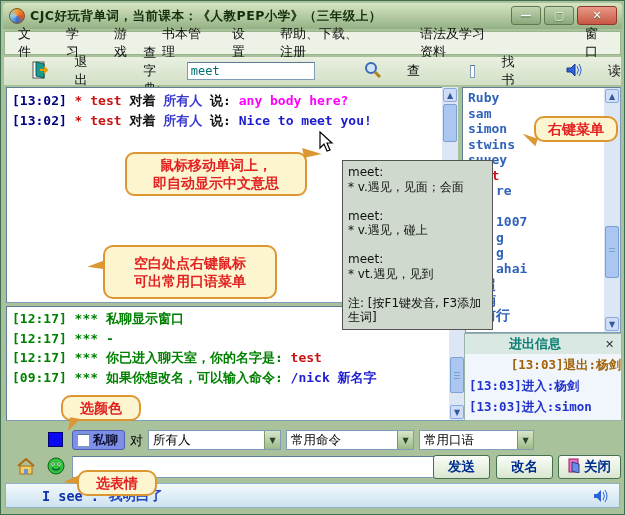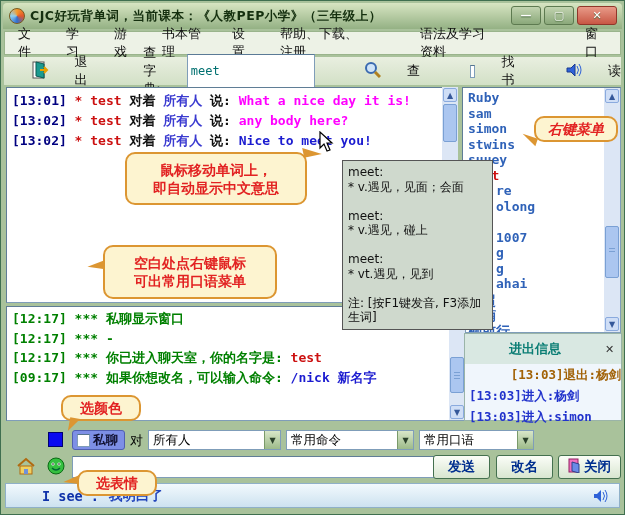--- a/index.html
+++ b/index.html
@@ -29,21 +29,21 @@
   .menu-item { padding:0 13px; cursor:default; }
   .menu-item:nth-child(7){ margin-left:26px; }
   .menu-item:nth-child(8){ margin-left:62px; }
 
   
   .toolbar { position:absolute; left:3px; top:56px; right:3px; height:28px;
     background:linear-gradient(#e9efe0,#d2e0c6); display:flex; align-items:center;
     font-size:13px; color:#111;gap:22px; }
   .dict-input { width:128px; height:18px; margin-left:4px; border:1px solid #7f9db9;
     border-top-color:#5a7a96; background:#fff; font:12px "DejaVu Sans Mono", monospace;
-    color:#007070; padding:16px 3px; }
+    color:#007070; padding:0 3px; }
   .cbx { width:13px; height:13px; background:#fff; border:1px solid #7f9db9;
     border-top-color:#55748e; display:inline-block; margin-right:4px; }
 
   
   .panel { position:absolute; background:#fff; border:1px solid #7f9db9;
     border-top-color:#5f7d96; border-left-color:#5f7d96; }
 
   
   .chat { left:5px; top:86px; width:452px; height:216px; padding:3px 5px;
     font:bold 13px "DejaVu Sans Mono","DejaVu Sans", monospace; line-height:20px; }
@@ -67,21 +67,21 @@
   .sb-btn { position:absolute; left:1px; right:1px; height:14px; background:#cfdef6;
     border:1px solid #8aaade; border-radius:2px; color:#35589a; font-size:8px;
     display:flex; align-items:center; justify-content:center; }
   .sb-thumb { position:absolute; left:1px; right:1px; background:#abc6f0;
     border:1px solid #7aa0d4; border-radius:2px; }
   .grip { border-top:1px solid #7aa0d4; margin:2px 3px 0 3px; }
 
   
   .infopanel { position:absolute; left:463px; top:332px; width:158px; height:88px;
     background:#f0f6fc; border:1px solid #9ab4a8; }
-  .info-head { height:30px; display:flex; align-items:center; background:#d9e8e2;
+  .info-head { height:20px; display:flex; align-items:center; background:#d9e8e2;
     font-weight:bold; font-size:13px; color:#0a7d74; }
   .info-title { flex:1; text-align:center; }
   .info-x { width:16px; color:#333; font-weight:bold; font-size:11px; cursor:default; }
   .info-line { font-size:12.5px; line-height:21px; padding-left:4px; font-weight:bold;
     font-family:"DejaVu Sans Mono","DejaVu Sans",monospace; }
   .ic-purple { color:#a16207;text-align:right; } .ic-blue { color:#2233cc; }
 
   
   .color-square { position:absolute; left:47px; top:431px; width:15px; height:15px;
     background:#0a0af0; border:1px solid #000070; }
@@ -183,40 +183,38 @@
     <span class="icon">
       <svg width="18" height="16">
           <path d="M2 6 L6 6 L10 2 L10 14 L6 10 L2 10 Z" fill="#2f62d8" stroke="#1a3a90"></path>
           <path d="M12 4 Q15 8 12 12 M14 2 Q18 8 14 14" stroke="#2f62d8" fill="none"></path>
         </svg>
     </span>
     <span style="margin-left:3px">读</span>
   </div>
 
   <div class="panel chat" id="chat">
-      <div><span class="seg-navy">[13:01]</span><span class="seg-red"> * test</span><span class="seg-black"> 对着 </span><span class="seg-blue2">所有人</span><span class="seg-black"> 说: </span><span class="seg-magenta">What a nice day it is!</span></div>
       <div><span class="seg-navy">[13:02]</span><span class="seg-red"> * test</span><span class="seg-black"> 对着 </span><span class="seg-blue2">所有人</span><span class="seg-black"> 说: </span><span class="seg-magenta">any body here?</span></div>
       <div><span class="seg-navy">[13:02]</span><span class="seg-red"> * test</span><span class="seg-black"> 对着 </span><span class="seg-blue2">所有人</span><span class="seg-black"> 说: </span><span class="seg-blue">Nice to meet you!</span></div>
     </div>
 
   <div class="sb" style="left:441px; top:86px; height:216px;">
     <span class="sb-btn" style="top:1px;">▲</span>
     <span class="sb-thumb" style="top:17px; height:38px;"></span>
     <span class="sb-btn" style="bottom:1px;">▼</span>
   </div>
 
   <div class="panel userlist" id="userlist">
       <div class="user">Ruby</div>
       <div class="user">sam</div>
       <div class="user">simon</div>
       <div class="user">stwins</div>
       <div class="user">suuey</div>
       <div class="user red">test</div>
       <div class="user pad">re</div>
-      <div class="user pad">olong</div>
       <div class="user"></div>
       <div class="user pad">1007</div>
       <div class="user pad">g</div>
       <div class="user pad">g</div>
       <div class="user pad">ahai</div>
       <div class="user cn">超超</div>
       <div class="user cn">佳楠</div>
       <div class="user cn">柳前行</div>
     </div>
   <div class="sb" style="left:603px; top:87px; height:244px;">
@@ -324,26 +322,26 @@
       <div class="tip-line"></div>
       <div class="tip-line">meet:</div>
       <div class="tip-line">* v.遇见，碰上</div>
       <div class="tip-line"></div>
       <div class="tip-line">meet:</div>
       <div class="tip-line">* vt.遇见，见到</div>
       <div class="tip-line"></div>
       <div class="tip-line">注: [按F1键发音, F3添加生词]</div>
     </div>
 
-  <div class="callout" style="left:533px; top:115px; width:84px; height:26px;font-style:italic;">
+  <div class="callout" style="left:533px; top:115px; width:84px; height:26px;">
     <span>右键菜单</span>
     <span class="tail" style="left:-15px; bottom:-4px; border-top:8px solid #dc9632; border-left:16px solid transparent; transform:rotate(18deg);"></span>
   </div>
 
-  <div class="callout" style="left:124px; top:151px; width:182px; height:53px;">
+  <div class="callout" style="left:124px; top:151px; width:182px; height:44px;border-radius:9px;">
     <span>鼠标移动单词上，</span>
     <span>即自动显示中文意思</span>
     <span class="tail" style="right:-16px; top:-8px; border-bottom:10px solid #dc9632; border-right:18px solid transparent; transform:rotate(-12deg);"></span>
   </div>
 
   <div class="callout" style="left:102px; top:244px; width:174px; height:54px;">
     <span>空白处点右键鼠标</span>
     <span>可出常用口语菜单</span>
     <span class="tail" style="left:-17px; top:12px; border-right:16px solid #dc9632; border-top:9px solid transparent; transform:rotate(8deg);"></span>
   </div>

